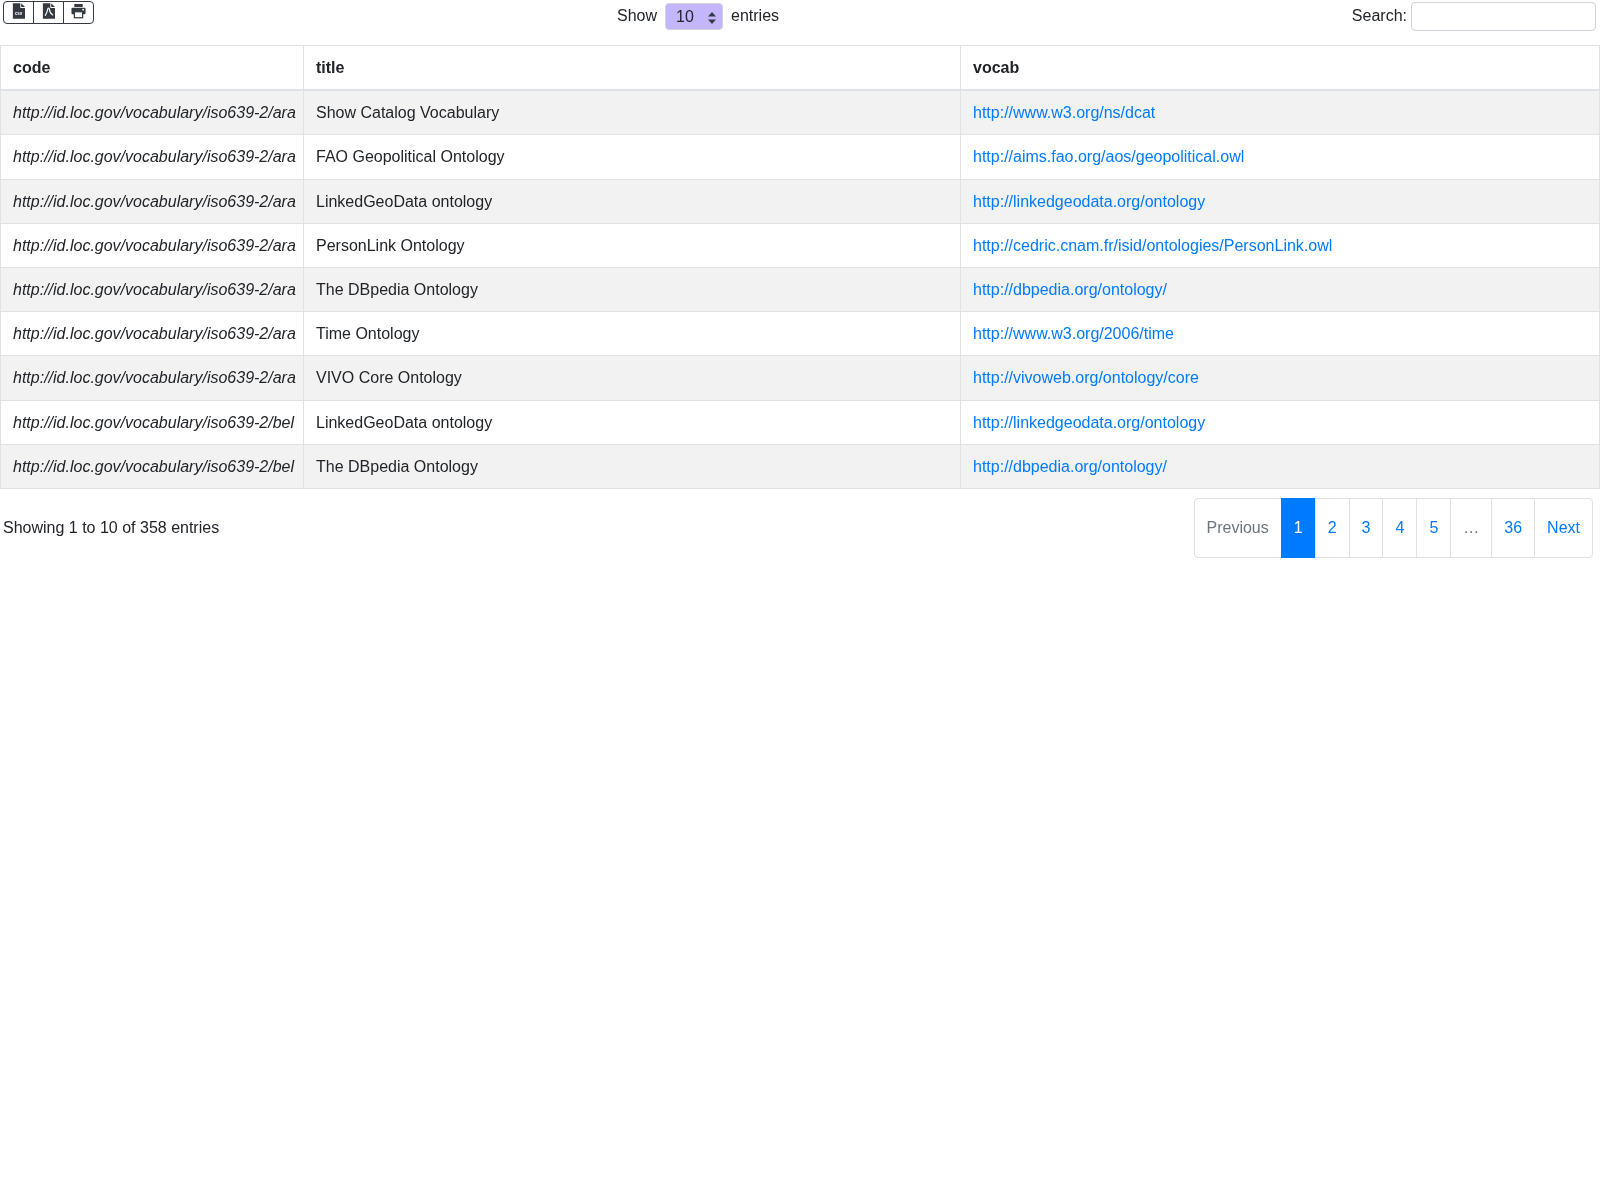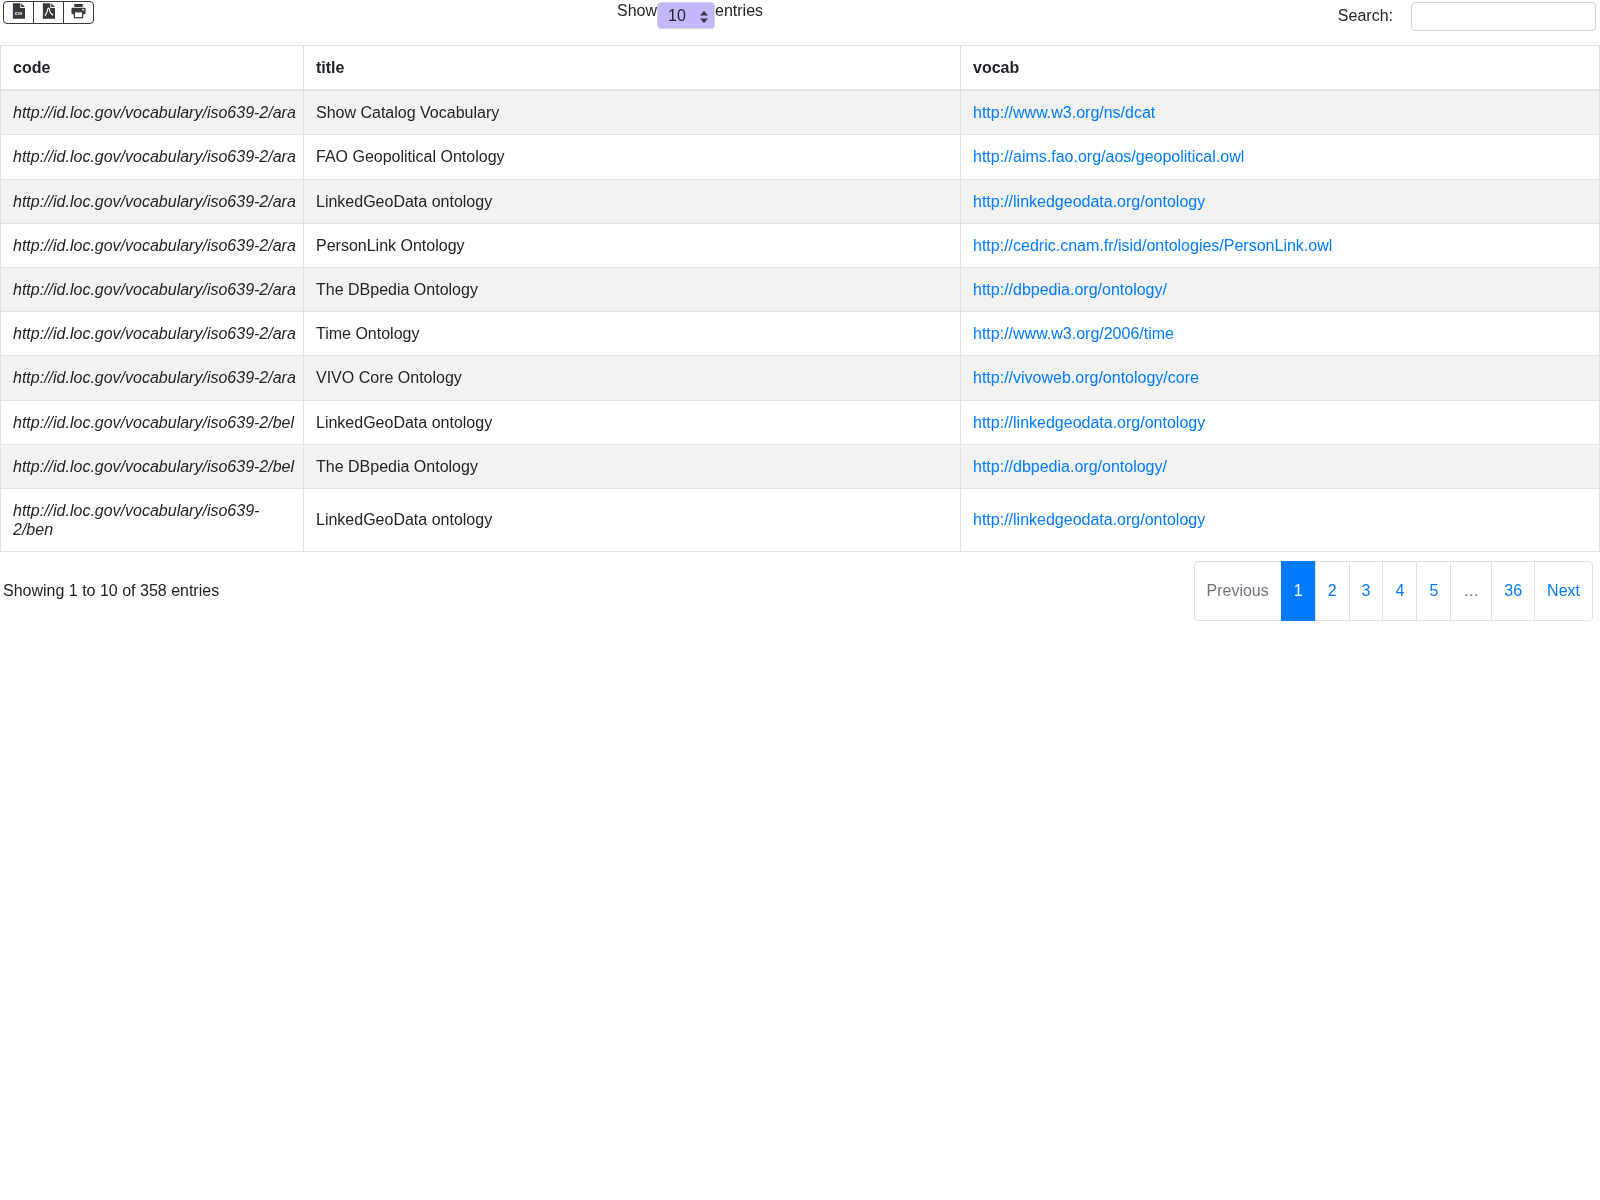--- a/index.html
+++ b/index.html
@@ -18,31 +18,31 @@
   .top-controls{position:relative;height:45px;}
   .dt-buttons{position:absolute;left:3px;top:1px;display:flex;}
   .dt-btn{
     display:flex;align-items:center;justify-content:center;
     width:31px;height:23px;background:#fff;border:1px solid var(--dark);
     padding:0;cursor:pointer;margin-left:-1px;
   }
   .dt-btn:first-child{margin-left:0;border-radius:4px 0 0 4px;}
   .dt-btn:last-child{border-radius:0 4px 4px 0;}
 
-  .length-ctl{position:absolute;left:617px;top:2px;display:flex;align-items:flex-start;gap:0;height:28px;}
+  .length-ctl{position:absolute;left:617px;top:2px;display:flex;align-items:center;gap:8px;height:28px;}
   .select-wrap{position:relative;display:inline-block;}
   .entries-select{
     -webkit-appearance:none;appearance:none;
     width:58px;height:27px;padding:2px 22px 2px 10px;
     font:inherit;color:var(--text);background:#c4b5fd;
     border:1px solid var(--ctl-border);border-radius:4px;
   }
   .select-caret{position:absolute;right:6px;top:7px;pointer-events:none;}
 
-  .search-ctl{position:absolute;right:4px;top:1px;display:flex;align-items:center;gap:18px;height:30px;}
+  .search-ctl{position:absolute;right:4px;top:1px;display:flex;align-items:center;gap:4px;height:30px;}
   .search-input{
     width:185px;height:29px;padding:4px 8px;font:inherit;color:var(--text);
     border:1px solid var(--ctl-border);border-radius:4px;outline:none;background:#fff;
   }
 
   
   table.vocab-table{
     width:100%;border-collapse:collapse;table-layout:fixed;
   }
   .vocab-table th,.vocab-table td{
@@ -198,28 +198,20 @@
       <a href="#">http://linkedgeodata.org/ontology</a>
     </td>
   </tr>
       <tr>
     <td class="code-cell">http://id.loc.gov/vocabulary/iso639-2/bel</td>
     <td class="title-cell">The DBpedia Ontology</td>
     <td class="vocab-cell">
       <a href="#">http://dbpedia.org/ontology/</a>
     </td>
   </tr>
-      <tr>
-    <td class="code-cell">http://id.loc.gov/vocabulary/iso639-
-2/ben</td>
-    <td class="title-cell">LinkedGeoData ontology</td>
-    <td class="vocab-cell">
-      <a href="#">http://linkedgeodata.org/ontology</a>
-    </td>
-  </tr>
     </tbody>
 </table>
 
 <div class="table-footer">
   <div class="info-text">Showing 1 to 10 of 358 entries</div>
   <ul class="pagination">
       <li class="page-item disabled">
         <a class="page-link" href="#">Previous</a>
       </li>
       <li class="page-item active">

